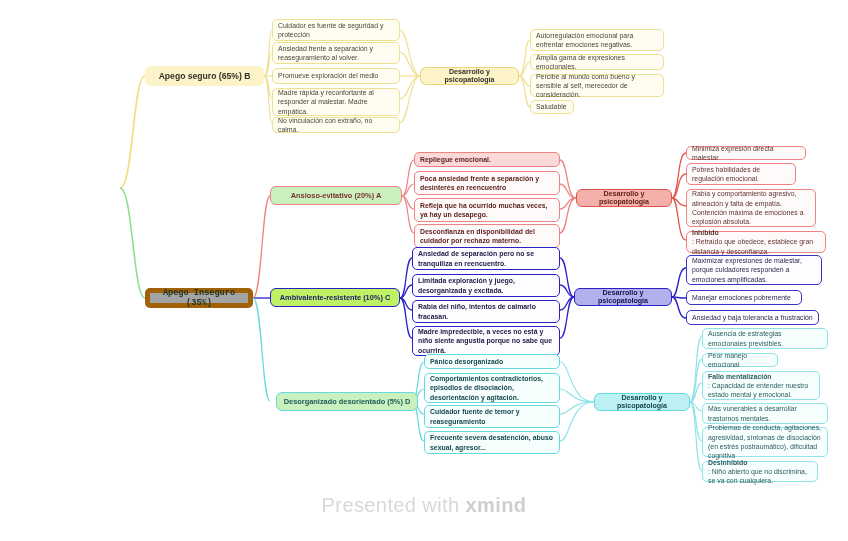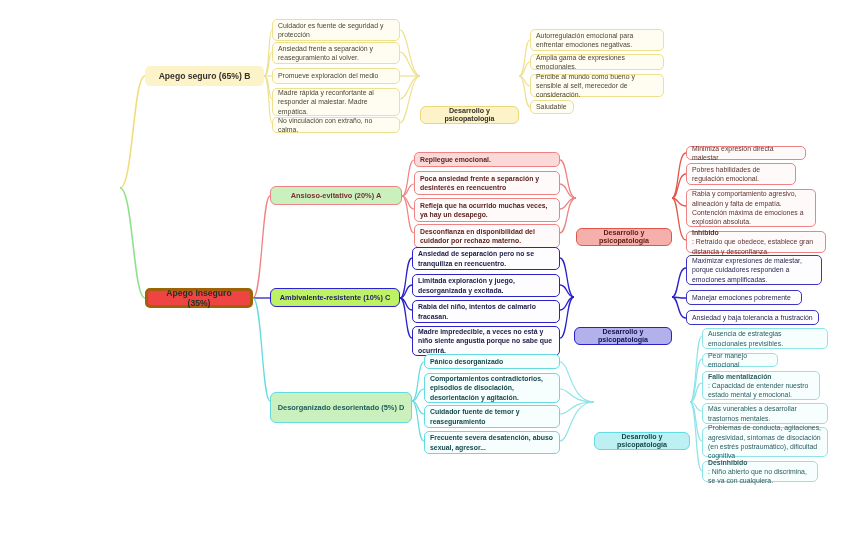--- a/index.html
+++ b/index.html
@@ -17,30 +17,30 @@
   
   .root{
     border:2.2px solid #1b1b1b;background:#ffffff;border-radius:9px;
     font-size:12.5px;font-weight:bold;color:#1b1b1b;letter-spacing:.2px;
     justify-content:center;text-align:center;
   }
 
   
   .l1{font-size:8.6px;font-weight:bold;justify-content:center;text-align:center;border-radius:5px;padding:3px 6px;}
   .l1.yellow{background:#fdf3c8;color:#34312a;border:1px solid #fdf3c8;}
-  .l1.green{background:#ef4444;color:#22341f;border:3px solid #a16207;}
+  .l1.green{background:#a3a3a3;color:#22341f;border:5px solid #a16207;font-family:Liberation Mono, monospace;}
 
   
   .l2{font-size:7.4px;font-weight:bold;justify-content:flex-start;text-align:center;border-radius:6px;padding:3px 0;}
   .l2.red{background:#c9f0bd;border:1.6px solid #ef8282;color:#7a2f2f;}
   .l2.blue{background:#bef264;border:1.6px solid #2a21c9;color:#1c1a6e;}
   .l2.teal{background:#c9f0bd;border:1.6px solid #63dbe0;color:#1f5a5c;}
 
   
-  .hub{font-size:7.1px;font-weight:bold;justify-content:center;text-align:center;border-radius:6px;padding:3px 5px;margin-top:39px;}
+  .hub{font-size:7.1px;font-weight:bold;justify-content:center;text-align:center;border-radius:6px;padding:3px 5px;}
   .hub.yellow{background:#fdf3c8;border:1.3px solid #e9d77a;color:#34312a;}
   .hub.red{background:#f6b0ab;border:1.4px solid #e2554a;color:#5e1b16;}
   .hub.blue{background:#b3b1ec;border:1.5px solid #2a21c9;color:#14124f;}
   .hub.teal{background:#bdf0f2;border:1.3px solid #63dbe0;color:#14474a;}
 
   
   .leaf{font-size:6.9px;line-height:1.35;border-radius:5px;padding:3px 5px;align-items:center;}
   .leaf.yellow{background:#fffdf2;border:1px solid #efe08e;color:#4a4634;font-weight:400;}
   .leaf.red-b{background:#fffafa;border:1.2px solid #ef8282;color:#5d2320;font-weight:bold;}
   .leaf.red-f{background:#fbd9d8;border:1.2px solid #ef8282;color:#5d2320;font-weight:bold;}
@@ -236,21 +236,21 @@
   <div class="node leaf blue-light" style="left:686px;top:255px;width:136px;height:30px;">
     <span>Maximizar expresiones de malestar, porque cuidadores responden a emociones amplificadas.</span>
   </div>
   <div class="node leaf blue-light" style="left:686px;top:290px;width:116px;height:15px;">
     <span>Manejar emociones pobremente</span>
   </div>
   <div class="node leaf blue-light" style="left:686px;top:310px;width:133px;height:15px;">
     <span>Ansiedad y baja tolerancia a frustración</span>
   </div>
 
-  <div class="node l2 teal" style="left:270px;top:392px;width:142px;height:31px;">
+  <div class="node l2 teal" style="left:276px;top:392px;width:142px;height:19px;">
     <span>Desorganizado desorientado (5%) D</span>
   </div>
 
   <div class="node leaf teal-b" style="left:424px;top:354px;width:136px;height:15px;">
     <span>Pánico desorganizado</span>
   </div>
   <div class="node leaf teal-b" style="left:424px;top:373px;width:136px;height:30px;">
     <span>Comportamientos contradictorios, episodios de disociación, desorientación y agitación.</span>
   </div>
   <div class="node leaf teal-b" style="left:424px;top:405px;width:136px;height:23px;">
@@ -276,14 +276,18 @@
   <div class="node leaf teal-light" style="left:702px;top:403px;width:126px;height:21px;">
     <span>Más vunerables a desarrollar trastornos mentales.</span>
   </div>
   <div class="node leaf teal-light" style="left:702px;top:427px;width:126px;height:30px;">
     <span>Problemas de conducta, agitaciones, agresividad, síntomas de disociación (en estrés postraumático), dificultad cognitiva</span>
   </div>
   <div class="node leaf teal-light" style="left:702px;top:461px;width:116px;height:21px;">
     <span><b>Desinhibido</b><span>: Niño abierto que no discrimina, se va con cualquiera.</span></span>
   </div>
 
+  <div id="watermark">
+    <span>Presented with</span>
+    <span class="brand">xmind</span>
+  </div>
 
 </div>
 
 </body></html>

